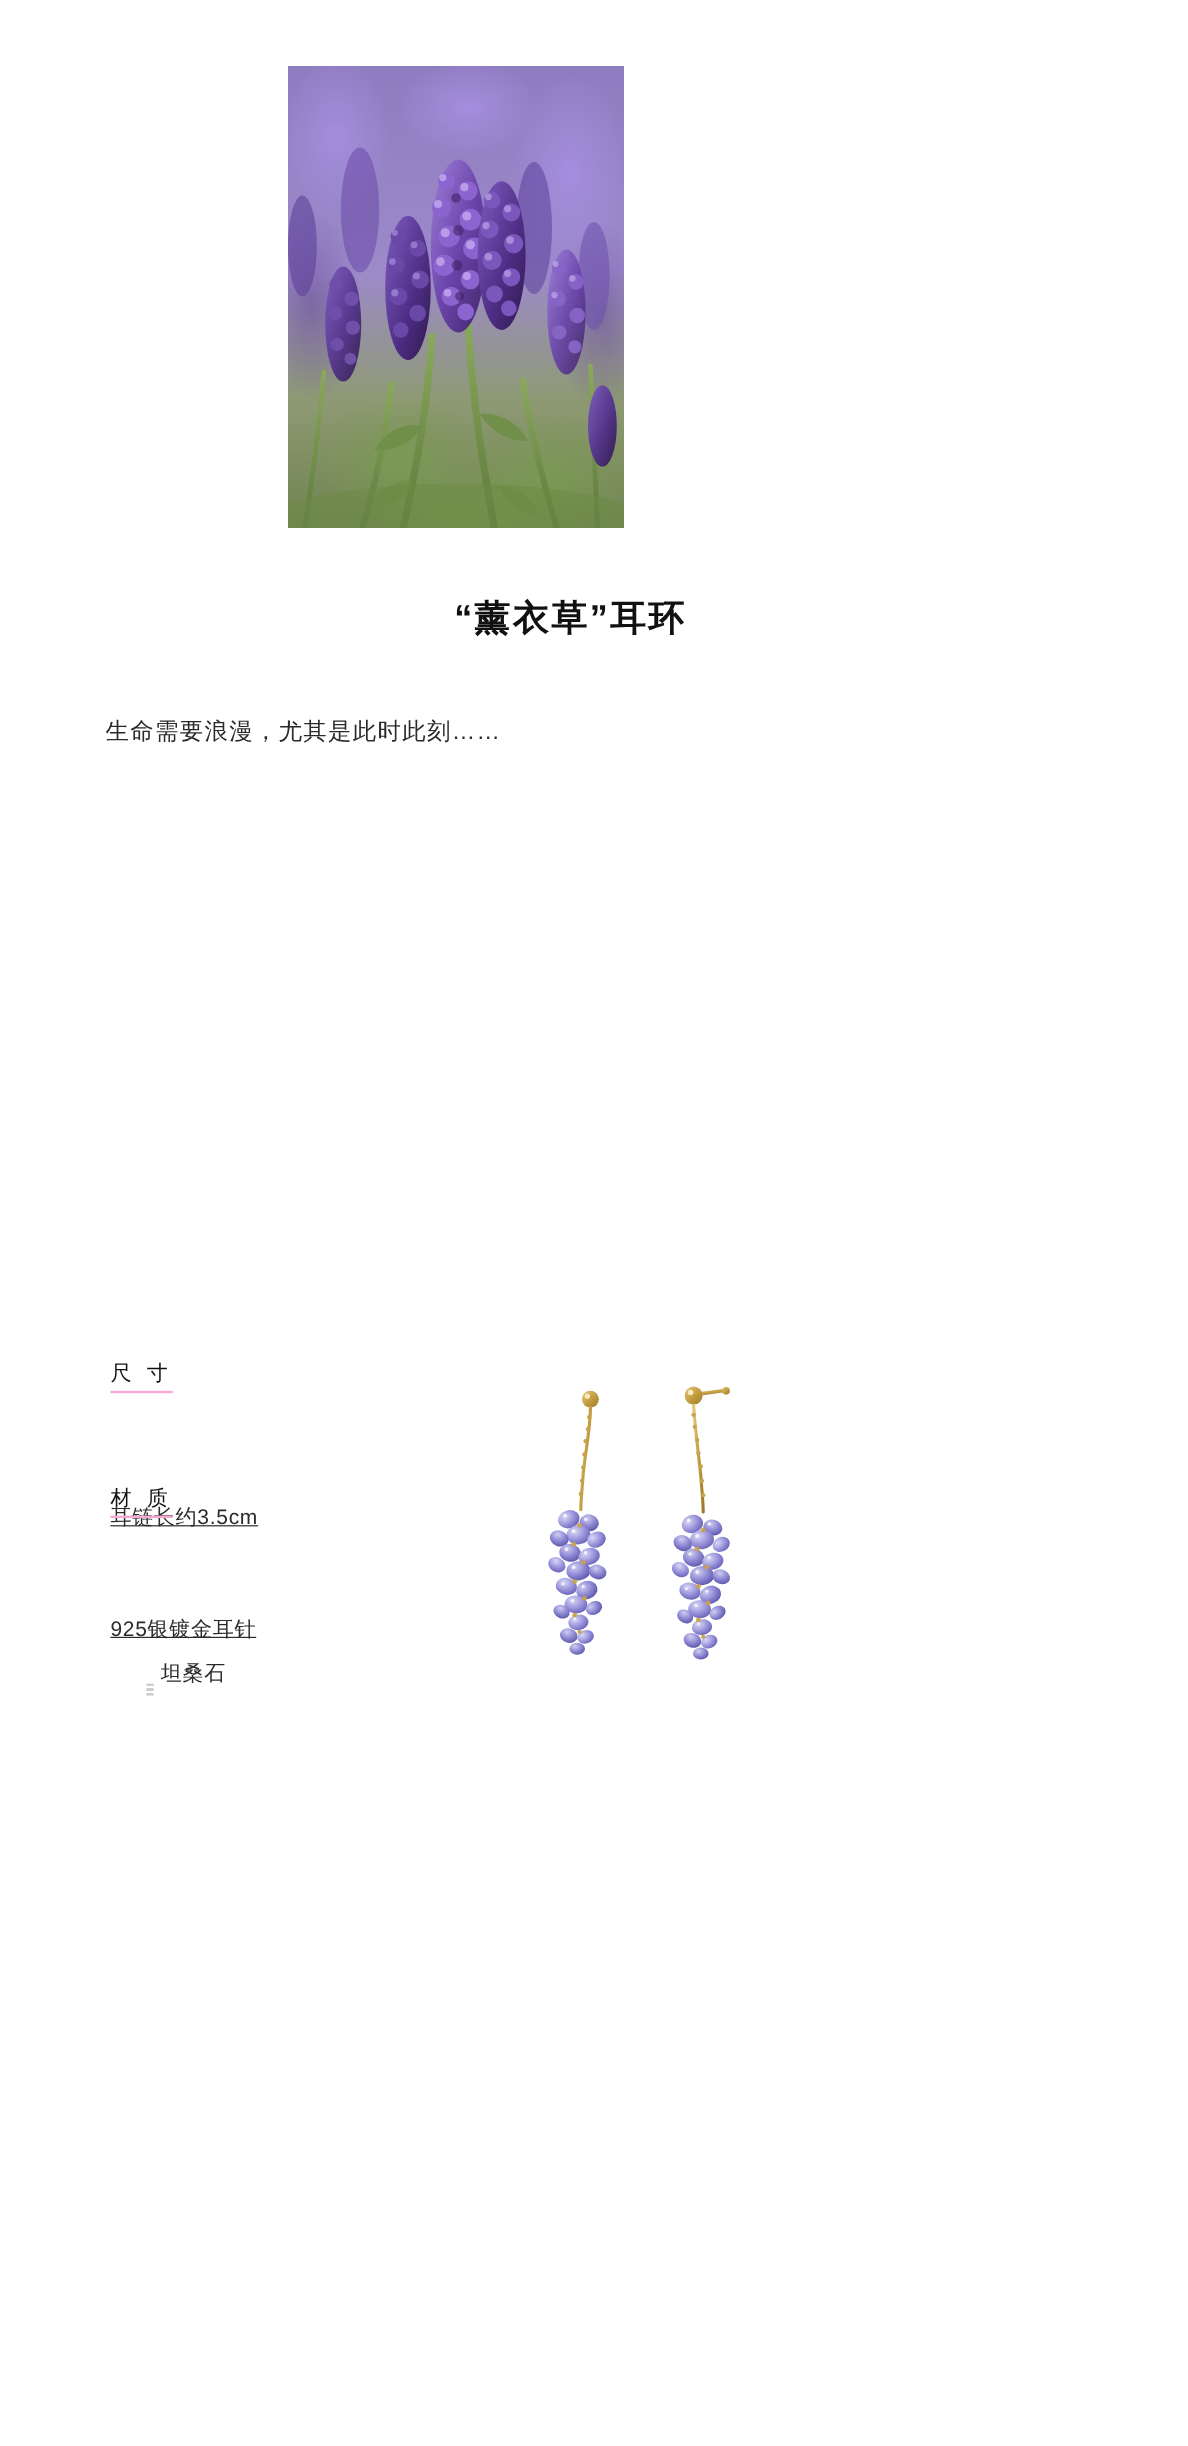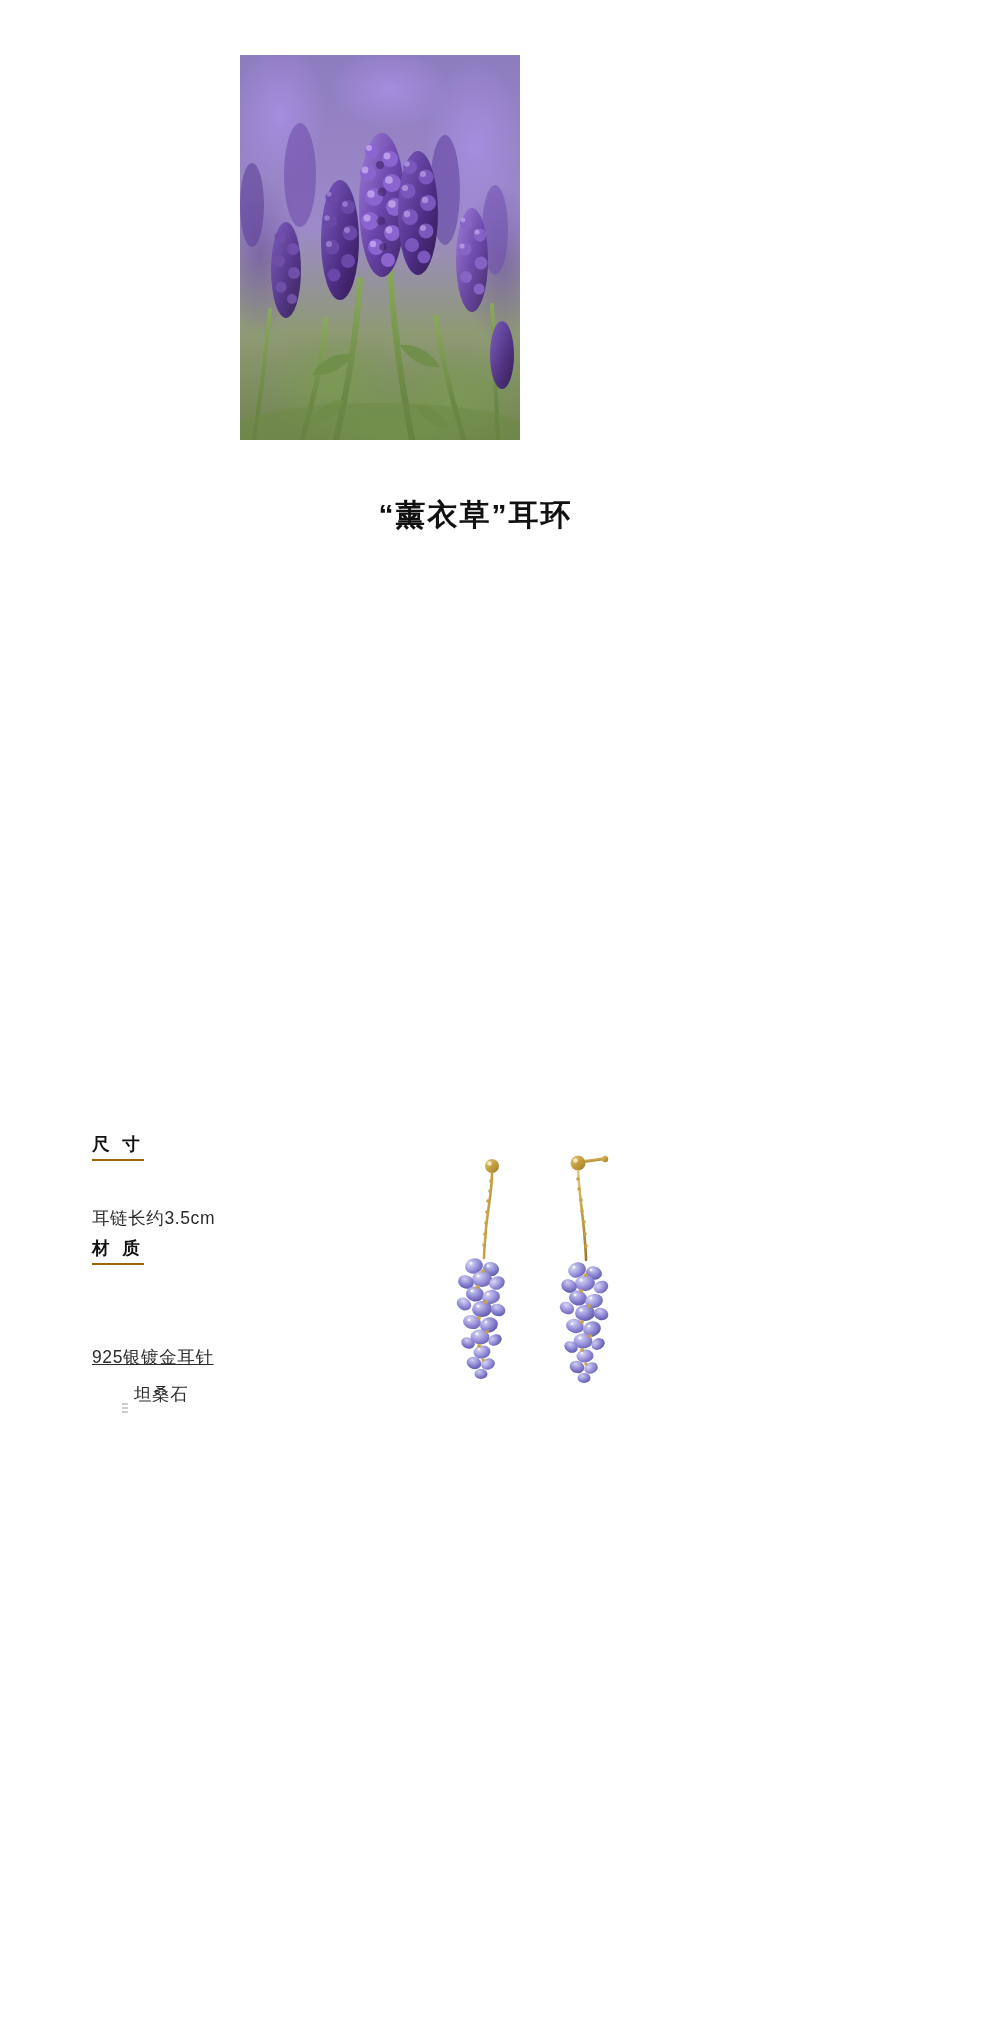--- a/index.html
+++ b/index.html
@@ -78,36 +78,36 @@
       linear-gradient(to bottom, #8a8a8a 0 2px, transparent 2px 4px,
                       #8a8a8a 4px 6px, transparent 6px 8px,
                       #8a8a8a 8px 11px);
     opacity: .55;
   }
 
   
   .sec-heading {
     position: absolute;
     font-size: 17.5px;
-    font-weight: bold;
+    font-weight: normal;
     letter-spacing: 4px;
     color: #111111;
     padding-bottom: 3px;
-    border-bottom: 2px solid #a16207;
+    border-bottom: 2px solid #f9a8d4;
   }
   #sec-size     { left: 92px; top: 1132px; }
   #sec-material { left: 92px; top: 1236px; text-align: center; }
 
   .sec-line {
     position: absolute;
     font-size: 17.5px;
     letter-spacing: .6px;
     color: #2b2b2b;
   }
-  #size-line-1     { left: 92px; top: 1206px; }
+  #size-line-1     { left: 92px; top: 1252px; text-decoration: underline; }
   #material-line-1 { left: 92px; top: 1345px; text-decoration: underline; }
   #material-line-2 { left: 118px; top: 1382px; }
   #material-line-2 .mini-gap {
     display: inline-block;
     width: 16px;
     position: relative;
   }
   #material-line-2 .mini-gap::before {
     content: "";
     position: absolute;
@@ -319,20 +319,21 @@
         <ellipse cx="262" cy="300" rx="12" ry="34" fill="url(#spikeB)"></ellipse>
       </g>
 
       <ellipse cx="140" cy="382" rx="160" ry="34" fill="#6d8a46" opacity=".55"></ellipse>
     </svg>
   </div>
 
   <div class="title">“薰衣草”耳环</div>
 
   <div class="body-text">
+    <p>生命需要浪漫，尤其是此时此刻……</p>
   </div>
 
   <div class="sec-heading" id="sec-size">尺 寸</div>
   <div class="sec-line" id="size-line-1">耳链长约3.5cm</div>
 
   <div class="sec-heading" id="sec-material">材 质</div>
   <div class="sec-line" id="material-line-1">925银镀金耳针</div>
   <div class="sec-line" id="material-line-2"><span class="mini-gap"></span><span>坦桑石</span></div>
 
   <div class="product">

